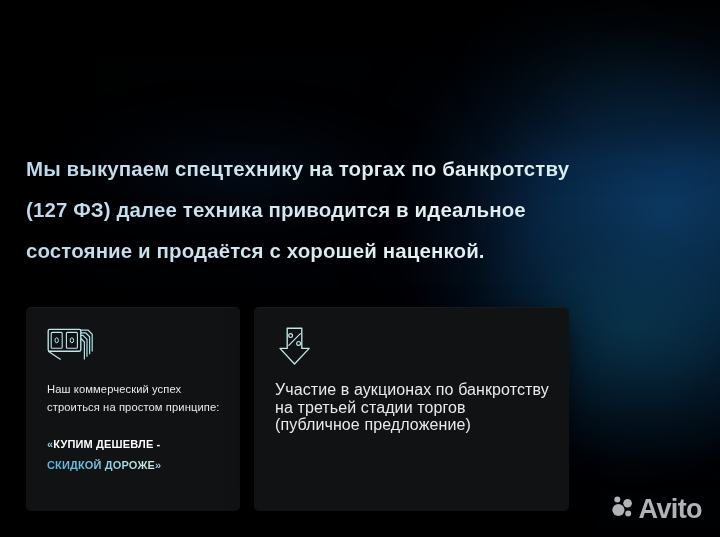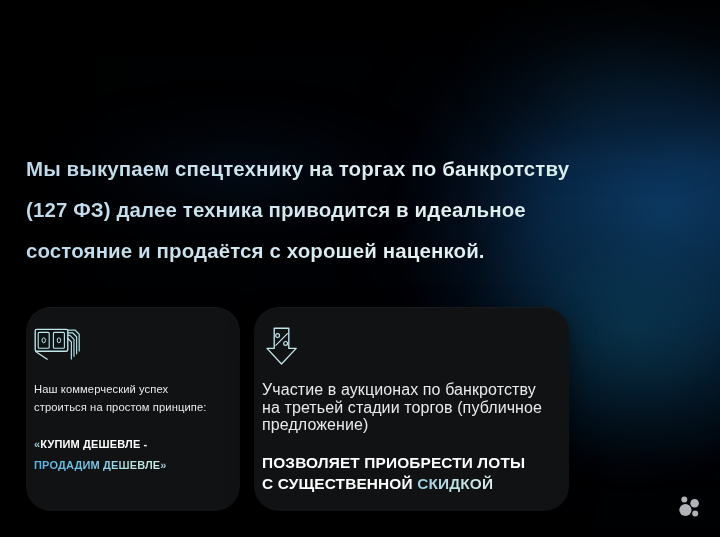--- a/index.html
+++ b/index.html
@@ -123,25 +123,25 @@
   
   .cards {
     position: absolute;
     left: 26px;
     top: 307px;
     display: flex;
     gap: 14px;
   }
   .card {
     position: relative;
-    border-radius: 25px;
+    border-radius: 5px;
     background: #111214;
     box-shadow: 0 1px 0 rgba(255,255,255,0.035) inset,
                 0 10px 26px rgba(0,0,0,0.55);
-    padding: 18px 17px 16px 8px;
+    padding: 18px 17px 16px 21px;
     box-sizing: border-box;
     overflow: hidden;
   }
   .card--left  { width: 214px; height: 204px; }
   .card--right { width: 315px; height: 204px; }
 
   .card-icon {
     height: 42px;
     margin-bottom: 14px;
     display: block;
@@ -238,53 +238,50 @@
             <ellipse cx="24.9" cy="15.3" rx="1.7" ry="2.5" stroke="#bfe6ea" stroke-width="1" fill="none"></ellipse>
             <path d="M1.2 26.2 L13.6 34.4" stroke="#bfe6ea" stroke-width="1.25" fill="none"></path>
           </svg>
         </span>
 
         <p class="card-lead">Наш коммерческий успех
 строиться на простом принципе:</p>
 
         <p class="card-punch">
           <span class="punch-quote">«</span><span>КУПИМ ДЕШЕВЛЕ -</span><br>
-          <span class="punch-accent">ПРОДАДИМ ДЕШЕВЛЕ</span><span class="punch-quote">»</span>
+          <span class="punch-accent">СКИДКОЙ ДОРОЖЕ</span><span class="punch-quote">»</span>
         </p>
       </div>
 
       <div class="card card--right">
 
         <span class="card-icon">
           <svg width="40" height="42" viewBox="0 0 40 42" fill="none" aria-hidden="true">
             <path d="M7.6 2.6 h14.6 v20.2 h7.4 L14.9 38.4 L0.4 22.8 h7.2 V2.6 Z" transform="translate(4.6,0.6)" stroke="#bfe6ea" stroke-width="1.35" fill="none" stroke-linejoin="round"></path>
             <g stroke="#bfe6ea" stroke-width="1.2" fill="none">
               <circle cx="15.6" cy="10.6" r="1.9"></circle>
               <circle cx="23.6" cy="18.4" r="1.9"></circle>
               <path d="M25.4 8.6 L13.8 20.4" stroke-linecap="round"></path>
             </g>
           </svg>
         </span>
 
         <p class="card-lead">Участие в аукционах по банкротству
 на третьей стадии торгов (публичное предложение)</p>
 
-        <p class="card-punch">
-          <span>ПОЗВОЛЯЕТ ПРИОБРЕСТИ ЛОТЫ</span><br>
-          <span>С СУЩЕСТВЕННОЙ </span><span class="punch-accent-soft">СКИДКОЙ</span>
-        </p>
       </div>
 
     </div>
 
     <div class="avito">
       <span class="avito-mark">
         <svg width="25" height="24" viewBox="0 0 25 24" fill="none" aria-hidden="true">
           <circle cx="8.4" cy="15.0" r="6.1" fill="#c9ccd1"></circle>
           <circle cx="17.6" cy="8.2" r="4.3" fill="#c9ccd1"></circle>
           <circle cx="7.3" cy="4.4" r="3.0" fill="#c9ccd1"></circle>
           <circle cx="18.2" cy="18.4" r="3.0" fill="#c9ccd1"></circle>
         </svg>
       </span>
+      <span class="avito-word">Avito</span>
     </div>
 
   </div>
 </div>
 
 </body></html>

